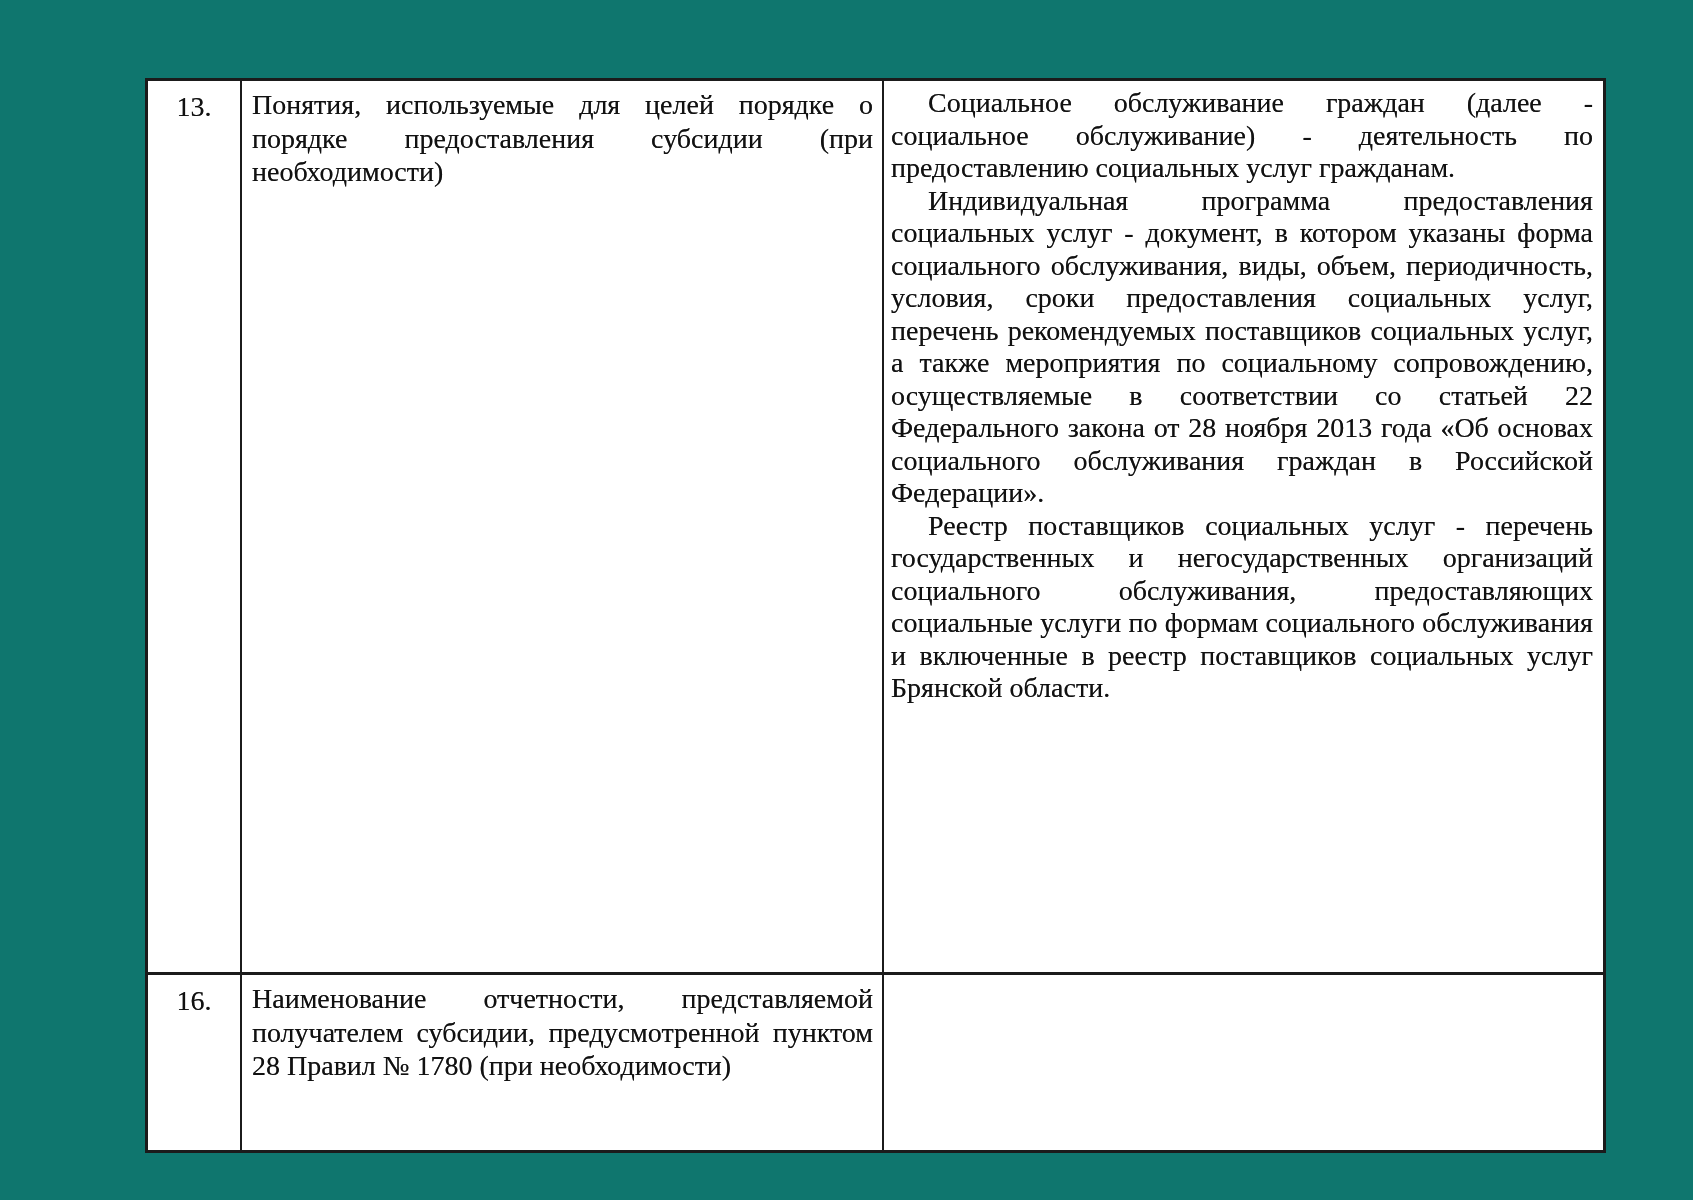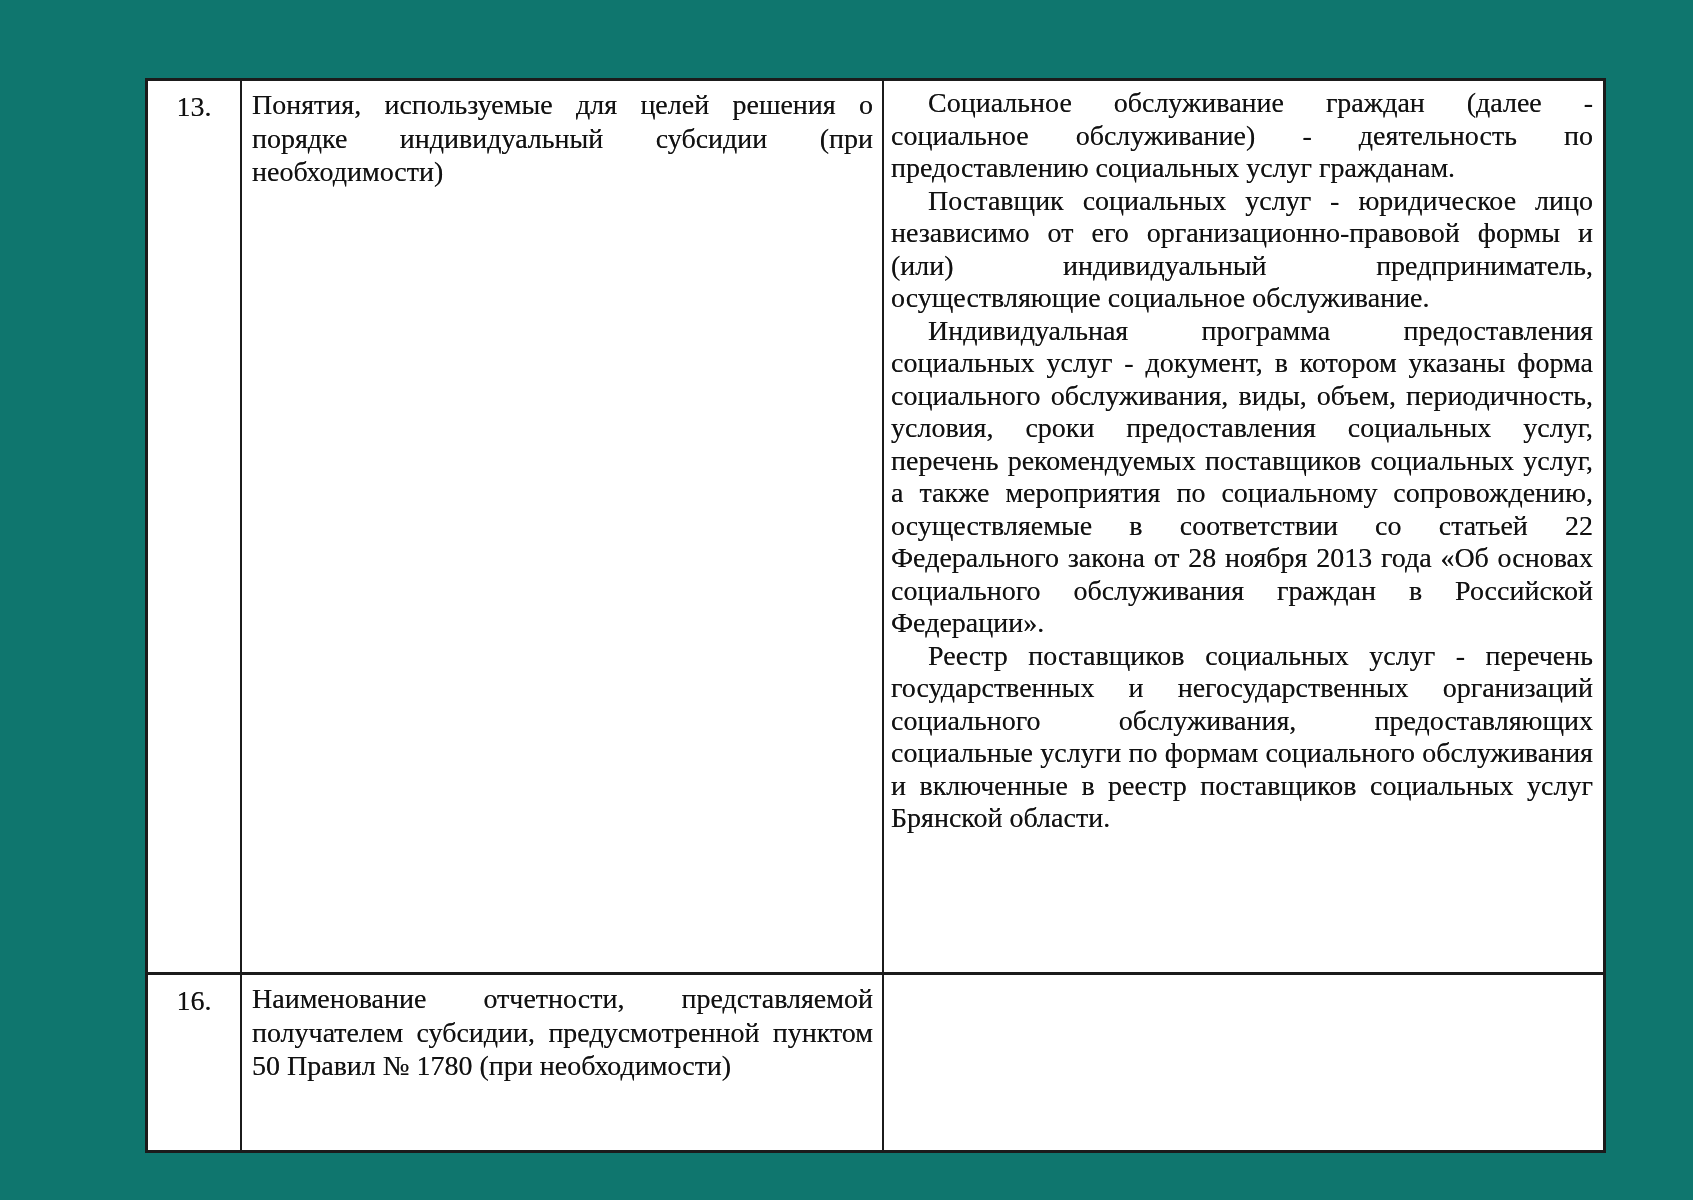--- a/index.html
+++ b/index.html
@@ -72,30 +72,29 @@
   .force-last { text-align-last: justify; }
 </style>
 </head>
 <body>
 
 <div class="page">
   <div class="doc-table">
 
     <div class="t-row r13">
       <div class="cell cell-num">13.</div>
-      <div class="cell cell-criterion">Понятия, используемые для целей решения о порядке индивидуальный субсидии (при необходимости)</div>
+      <div class="cell cell-criterion">Понятия, используемые для целей порядке о порядке предоставления субсидии (при необходимости)</div>
       <div class="cell cell-content">
         <p>Социальное обслуживание граждан (далее - социальное обслуживание) - деятельность по предоставлению социальных услуг гражданам.</p>
-        <p>Поставщик социальных услуг - юридическое лицо независимо от его организационно-правовой формы и (или) индивидуальный предприниматель, осуществляющие социальное обслуживание.</p>
         <p>Индивидуальная программа предоставления социальных услуг - документ, в котором указаны форма социального обслуживания, виды, объем, периодичность, условия, сроки предоставления социальных услуг, перечень рекомендуемых поставщиков социальных услуг, а также мероприятия по социальному сопровождению, осуществляемые в соответствии со статьей 22 Федерального закона от 28 ноября 2013 года «Об основах социального обслуживания граждан в Российской Федерации».</p>
         <p>Реестр поставщиков социальных услуг - перечень государственных и негосударственных организаций социального обслуживания, предоставляющих социальные услуги по формам социального обслуживания и включенные в реестр поставщиков социальных услуг Брянской области.</p>
       </div>
     </div>
 
     <div class="t-row r14">
       <div class="cell cell-num">16.</div>
-      <div class="cell cell-criterion">Наименование отчетности, представляемой получателем субсидии, предусмотренной пунктом 50 Правил № 1780 (при необходимости)</div>
+      <div class="cell cell-criterion">Наименование отчетности, представляемой получателем субсидии, предусмотренной пунктом 28 Правил № 1780 (при необходимости)</div>
       <div class="cell cell-content">
       </div>
     </div>
 
   </div>
 </div>
 
 </body></html>

